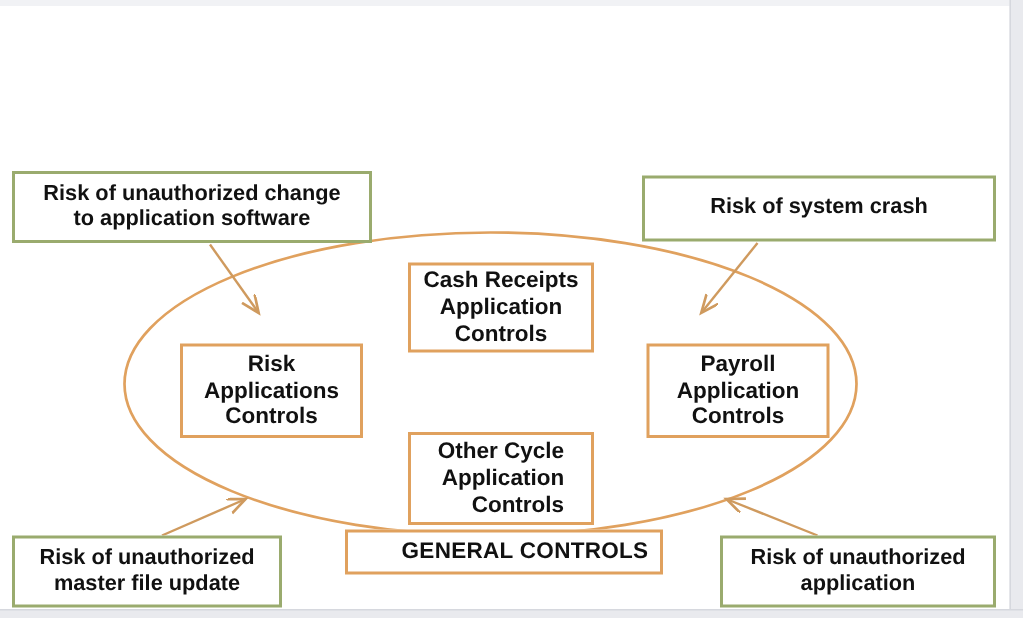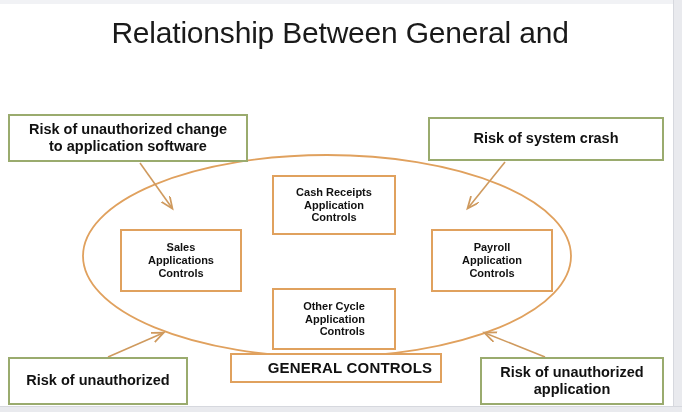--- a/index.html
+++ b/index.html
@@ -76,21 +76,21 @@
     color: #111111;
     line-height: 1.18;
   }
   .risk-box {
     border: 2px solid #9aab6e;
     font-size: 14.5px;
     padding: 3px 4px;
   }
   .app-box {
     border: 2px solid #e0a15e;
-    font-size: 11px;
+    font-size: 15px;
     padding: 18px 4px;
   }
   .general-box {
     border: 2px solid #e0a15e;
     font-size: 15px;
     letter-spacing: 0.2px;
   }
 
   
   #box-risk-unauth-change { left: 8px;   top: 114px; width: 240px; height: 48px; }
@@ -106,21 +106,20 @@
 </head>
 <body>
 
 <div id="slide">
 
   <div id="frame-top"></div>
   <div id="frame-right"></div>
   <div id="frame-bottom"></div>
 
   <div id="title">
-    <div>Relationship Between General and</div>
   </div>
 
   <svg class="canvas" viewBox="0 0 682 412">
     <defs>
       <marker id="arrowhead" markerWidth="9" markerHeight="9" refX="7" refY="3.2" orient="auto" markerUnits="strokeWidth">
         <path d="M0,0 L7.5,3.2 L0,6.4" fill="none" stroke="#cf9a5e" stroke-width="1.1"></path>
       </marker>
     </defs>
 
     <ellipse cx="327" cy="256" rx="244" ry="101" fill="none" stroke="#e0a15e" stroke-width="1.8"></ellipse>
@@ -143,41 +142,42 @@
   <div class="box risk-box" id="box-risk-unauth-change">
     <div>
       <span>Risk of unauthorized change</span><br>
       <span>to application software</span>
     </div>
   </div>
 
   <div class="box risk-box" id="box-risk-master-file">
     <div>
       <span>Risk of unauthorized</span><br>
+      <span>master file update</span>
     </div>
   </div>
 
   <div class="box risk-box" id="box-risk-processing">
     <div>
       <span>Risk of unauthorized</span><br>
       <span>application</span>
     </div>
   </div>
 
   <div class="box app-box" id="box-cash-receipts">
     <div>
       <span>Cash Receipts</span><br>
       <span>Application</span><br>
       <span>Controls</span>
     </div>
   </div>
 
   <div class="box app-box" id="box-sales">
     <div>
-      <span>Sales</span><br>
+      <span>Risk</span><br>
       <span>Applications</span><br>
       <span>Controls</span>
     </div>
   </div>
 
   <div class="box app-box" id="box-payroll">
     <div>
       <span>Payroll</span><br>
       <span>Application</span><br>
       <span>Controls</span>

